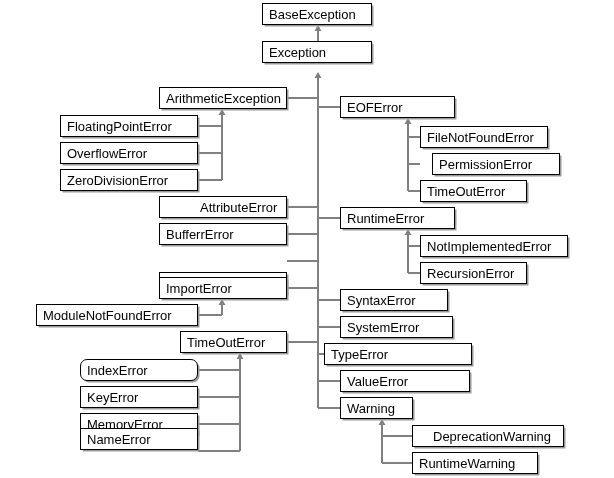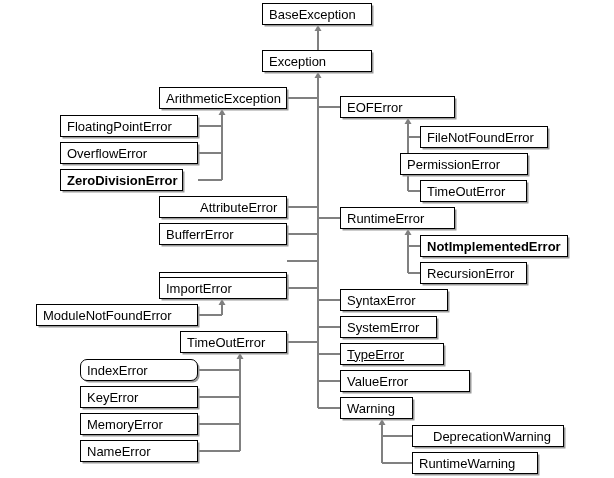--- a/index.html
+++ b/index.html
@@ -75,33 +75,33 @@
       <line x1="382" y1="425" x2="382" y2="463" stroke="#808080" stroke-width="1.4" shape-rendering="crispEdges"></line>
       <polygon points="378.5,425 385.5,425 382,419" fill="#808080"></polygon>
       <line x1="382" y1="436" x2="412" y2="436" stroke="#808080" stroke-width="1.4" shape-rendering="crispEdges"></line>
       <line x1="382" y1="463" x2="412" y2="463" stroke="#808080" stroke-width="1.4" shape-rendering="crispEdges"></line>
       <line x1="318" y1="50" x2="318" y2="31" stroke="#808080" stroke-width="1.4" shape-rendering="crispEdges"></line>
       <polygon points="314.5,31 321.5,31 318,25" fill="#808080"></polygon>
     </svg>
 <div class="node" style="left: 262px; top: 3px; width: 110px;">
       <span>BaseException</span>
     </div>
-    <div class="node" style="left: 262px; top: 50px; width: 110px;">
+    <div class="node" style="left: 262px; top: 41px; width: 110px;">
       <span>Exception</span>
     </div>
     <div class="node" style="left: 159px; top: 87px; width: 128px;">
       <span>ArithmeticException</span>
     </div>
     <div class="node" style="left: 60px; top: 115px; width: 138px;">
       <span>FloatingPointError</span>
     </div>
     <div class="node" style="left: 60px; top: 142px; width: 138px;">
       <span>OverflowError</span>
     </div>
-    <div class="node" style="left: 60px; top: 169px; width: 123px; font-weight: bold;">
+    <div class="node" style="left: 60px; top: 169px; width: 138px;">
       <span>ZeroDivisionError</span>
     </div>
     <div class="node" style="left: 159px; top: 196px; width: 128px; padding-left: 40px;">
       <span>AttributeError</span>
     </div>
     <div class="node" style="left: 159px; top: 223px; width: 128px;">
       <span>BufferrError</span>
     </div>
     <div class="node" style="left: 159px; top: 250px; width: 128px; margin-top: 22px;">
       <span>EOFError</span>
@@ -117,51 +117,51 @@
     </div>
     <div class="node" style="left: 80px; top: 359px; width: 118px; border-radius: 7px;">
       <span>IndexError</span>
     </div>
     <div class="node" style="left: 80px; top: 386px; width: 118px;">
       <span>KeyError</span>
     </div>
     <div class="node" style="left: 80px; top: 413px; width: 118px;">
       <span>MemoryError</span>
     </div>
-    <div class="node" style="left: 80px; top: 440px; width: 118px;">
+    <div class="node" style="left: 80px; top: 428px; width: 118px;">
       <span>NameError</span>
     </div>
     <div class="node" style="left: 340px; top: 96px; width: 115px;">
       <span>EOFError</span>
     </div>
     <div class="node" style="left: 420px; top: 126px; width: 128px;">
       <span>FileNotFoundError</span>
     </div>
-    <div class="node" style="left: 400px; top: 153px; width: 128px;">
+    <div class="node" style="left: 432px; top: 153px; width: 128px;">
       <span>PermissionError</span>
     </div>
     <div class="node" style="left: 420px; top: 180px; width: 107px;">
       <span>TimeOutError</span>
     </div>
     <div class="node" style="left: 340px; top: 207px; width: 115px;">
       <span>RuntimeError</span>
     </div>
-    <div class="node" style="left: 420px; top: 235px; width: 148px; font-weight: bold;">
+    <div class="node" style="left: 420px; top: 235px; width: 148px;">
       <span>NotImplementedError</span>
     </div>
     <div class="node" style="left: 420px; top: 262px; width: 107px;">
       <span>RecursionError</span>
     </div>
     <div class="node" style="left: 340px; top: 289px; width: 108px;">
       <span>SyntaxError</span>
     </div>
-    <div class="node" style="left: 340px; top: 316px; width: 97px;">
+    <div class="node" style="left: 340px; top: 316px; width: 113px;">
       <span>SystemError</span>
     </div>
-    <div class="node" style="left: 340px; top: 343px; width: 104px; text-decoration: underline;">
+    <div class="node" style="left: 324px; top: 343px; width: 148px;">
       <span>TypeError</span>
     </div>
     <div class="node" style="left: 340px; top: 370px; width: 130px;">
       <span>ValueError</span>
     </div>
     <div class="node" style="left: 340px; top: 397px; width: 73px;">
       <span>Warning</span>
     </div>
     <div class="node" style="left: 412px; top: 425px; width: 152px; padding-left: 20px;">
       <span>DeprecationWarning</span>

